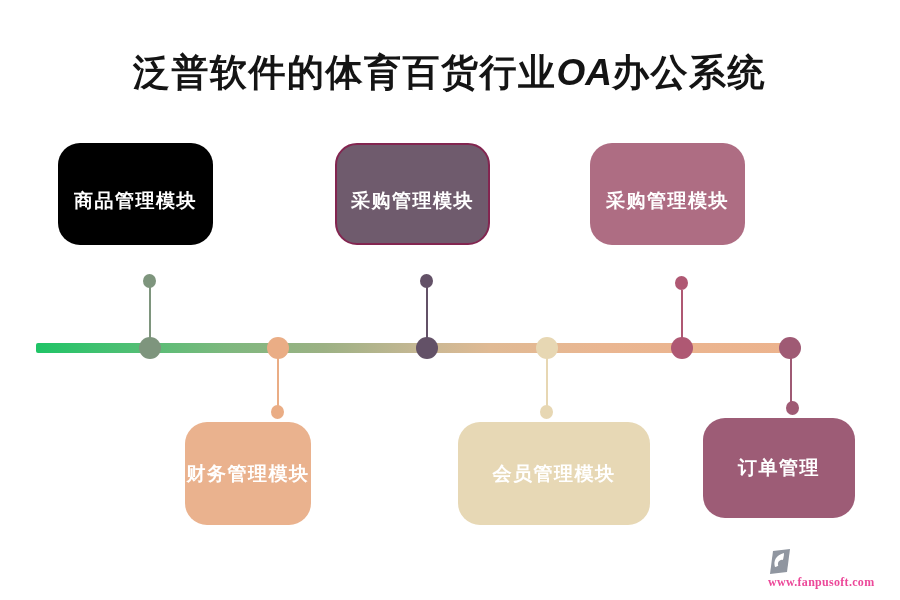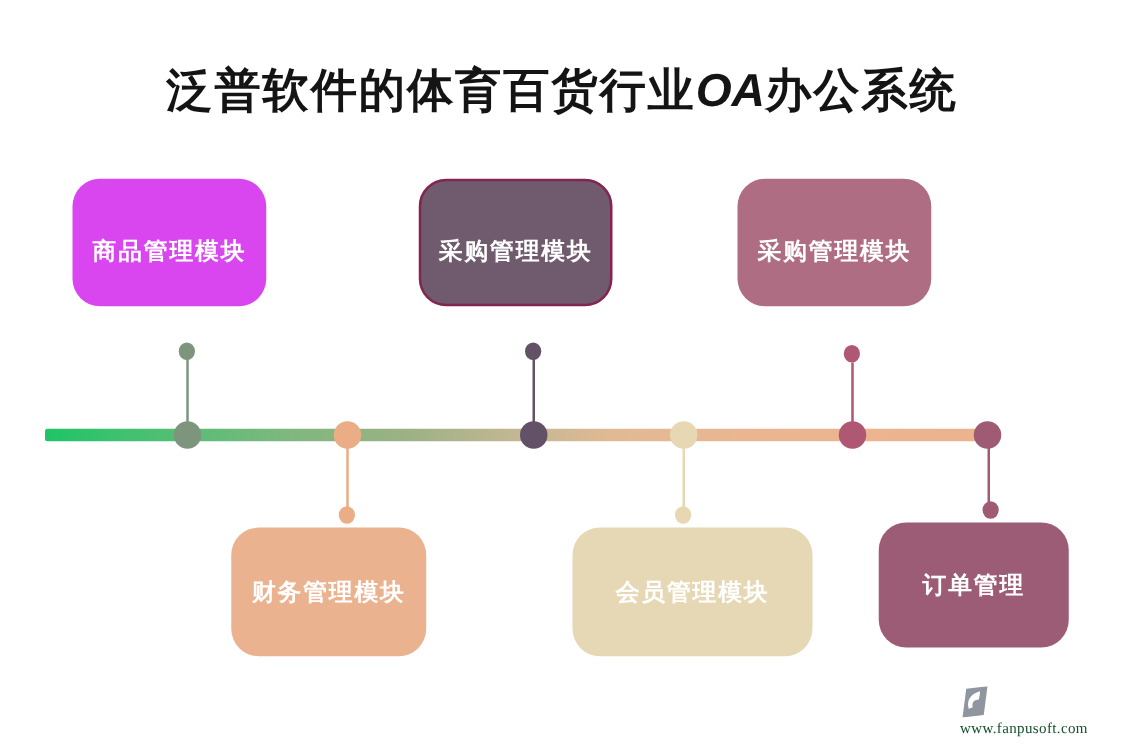--- a/index.html
+++ b/index.html
@@ -38,24 +38,24 @@
     display: flex;
     align-items: center;
     justify-content: center;
     color: #ffffff;
     font-size: 19px;
     font-weight: bold;
     letter-spacing: 1.5px;
     white-space: nowrap;
   }
   .box.top-row { padding-top: 14px; }
-  .box1 { left: 58px;  top: 143px; width: 155px; height: 102px; background: #d946ef; }
+  .box1 { left: 58px;  top: 143px; width: 155px; height: 102px; background: #000000; }
   .box2 { left: 335px; top: 143px; width: 155px; height: 102px; background: #6F5B6D; border: 2px solid #832550; }
   .box3 { left: 590px; top: 143px; width: 155px; height: 102px; background: #AE6D83; }
-  .box4 { left: 185px; top: 422px; width: 156px; height: 103px; background: #EAB28E; }
+  .box4 { left: 185px; top: 422px; width: 126px; height: 103px; background: #EAB28E; }
   .box5 { left: 458px; top: 422px; width: 192px; height: 103px; background: #E7D8B5; }
   .box6 { left: 703px; top: 418px; width: 152px; height: 100px; background: #9D5C76; text-align: right; }
 
   
   .timeline-bar {
     position: absolute;
     left: 36px;
     top: 343px;
     width: 757px;
     height: 10px;
@@ -104,22 +104,22 @@
   .logo-mark { width: 24px; height: 25px; margin-right: 2px; }
   .logo-name {
     font-size: 20px;
     font-weight: bold;
     color: #9096A0;
     letter-spacing: 0.5px;
     white-space: nowrap;
   }
   .logo-url {
     font-size: 12px;
-    font-weight: normal;
-    color: #14532d;
+    font-weight: bold;
+    color: #ec4899;
     letter-spacing: 0.3px;
     margin-top: 1px;
     white-space: nowrap;
   }
 </style>
 </head>
 <body>
 
 <div class="canvas">
 

